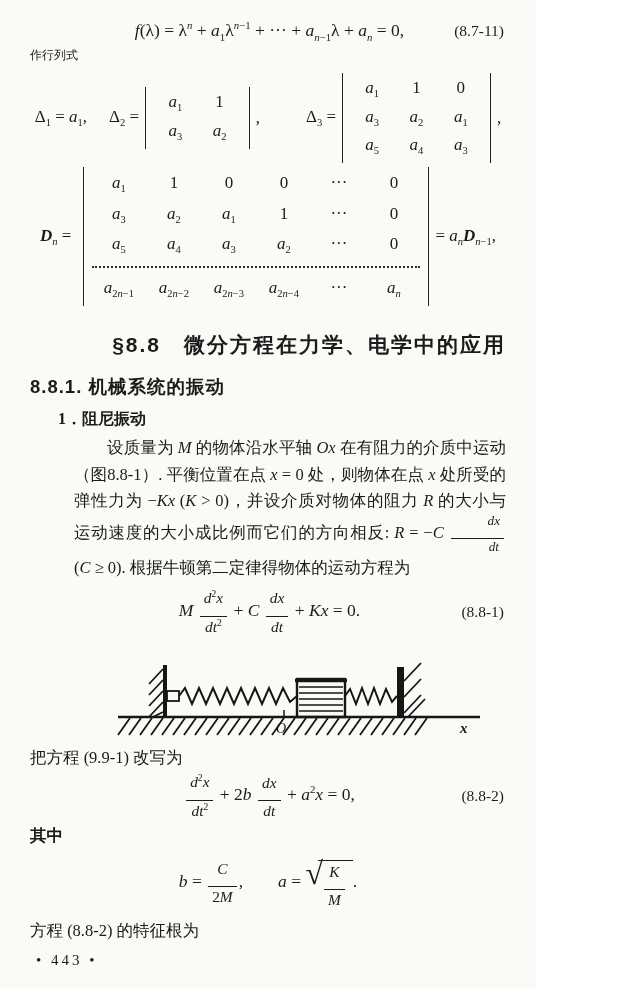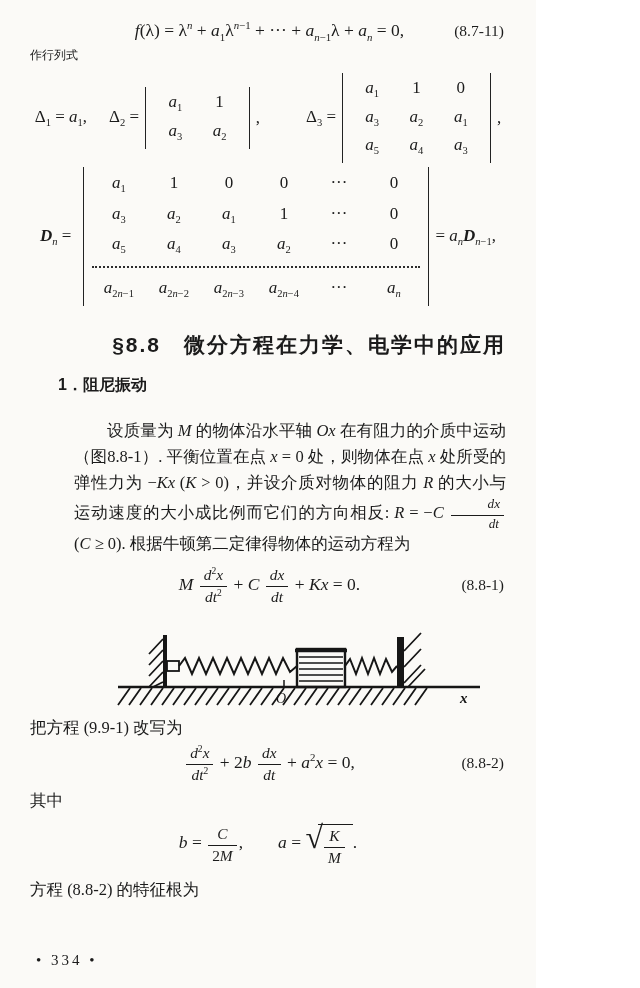--- a/index.html
+++ b/index.html
@@ -15,21 +15,21 @@
   sub{font-size:0.62em;}
 
   
   .eq-row{display:grid;grid-template-columns:95px 1fr 92px;align-items:center;}
   .eq-body{text-align:center;font-size:17.5px;}
   .eq-tag{text-align:right;font-size:15.5px;padding-right:2px;}
 
   
   .frac{display:inline-flex;flex-direction:column;vertical-align:middle;
         text-align:center;line-height:1.12;font-size:0.88em;margin:0 2px;}
-  .frac .num{border-bottom:1.4px solid #1b1b1b;padding:0 4px 3px;}
+  .frac .num{border-bottom:1.4px solid #1b1b1b;padding:0 4px 9px;}
   .frac .den{padding:1px 4px 0;}
   .frac.inline{font-size:0.8em;}
 
   
   .sqrt{display:inline-flex;align-items:flex-start;vertical-align:middle;}
   .sqrt-sign{font-size:32px;line-height:30px;}
   .sqrt-body{border-top:1.8px solid #1b1b1b;margin-left:-5px;margin-top:2px;
              padding:2px 6px 0 4px;display:inline-block;}
   .sqrt-body .frac .num{border-bottom:1.2px solid #1b1b1b;}
 
@@ -53,22 +53,22 @@
   .dn-row .tail{margin-left:0;}
 
   .para{text-align:justify;margin:2px 0 8px;}
   .para.indent{text-indent:2em;margin-left:44px;}
 
   h2.sec{font-family:"Liberation Sans","DejaVu Sans",sans-serif;
          font-size:21px;font-weight:bold;text-align:right;
          letter-spacing:2px;margin:22px 0 10px;}
   h3.subsec{font-family:"Liberation Sans","DejaVu Sans",sans-serif;
             font-size:18.5px;font-weight:bold;margin:6px 0 4px;letter-spacing:1px;}
-  .item{font-family:Liberation Sans, sans-serif;
-        font-weight:600;font-size:16px;margin:4px 0 20px 28px;}
+  .item{font-family:Liberation Serif, serif;
+        font-weight:600;font-size:16px;margin:4px 0 4px 28px;}
 
   .figure{margin-top:14px;}
   .figure svg{display:block;margin-left:82px;}
   .caption{text-align:center;letter-spacing:3px;font-size:16px;margin:12px 0 2px;}
 
   .center-math{text-align:center;font-size:17.5px;margin:8px 0 10px;}
   .page-number{position:absolute;left:36px;bottom:16px;font-size:15px;letter-spacing:3px;}
 </style>
 </head>
 <body>
@@ -155,20 +155,21 @@
           <span class="det-cell"><i>a</i><sub>2<i>n</i>−4</sub></span>
           <span class="det-cell">···</span>
           <span class="det-cell"><i>a</i><sub><i>n</i></sub></span>
         </div>
       </span>
     <span class="tail">= <i>a</i><sub><i>n</i></sub><b><i>D</i></b><sub><i>n</i>−1</sub>,</span>
   </div>
 
 
   <h2 class="sec">§8.8　微分方程在力学、电学中的应用</h2>
+  <h3 class="subsec">8.8.1. 机械系统的振动</h3>
   <div class="item">1．阻尼振动</div>
 
   <div class="para indent">设质量为 <i>M</i> 的物体沿水平轴 <i>Ox</i> 在有阻力的介质中运动（图8.8-1）. 平衡位置在点 <i>x</i> = 0 处，则物体在点 <i>x</i> 处所受的弹性力为 −<i>Kx</i> (<i>K</i> &gt; 0)，并设介质对物体的阻力 <i>R</i> 的大小与运动速度的大小成比例而它们的方向相反: <i>R</i> = −<i>C</i> <span class="frac inline">
         <span class="num"><i>dx</i></span>
         <span class="den"><i>dt</i></span>
       </span> (<i>C</i> ≥ 0). 根据牛顿第二定律得物体的运动方程为</div>
 
   <div class="eq-row">
     <span></span>
     <span class="eq-body"><i>M</i> <span class="frac">
@@ -225,29 +226,29 @@
     <span class="eq-body"><span class="frac">
           <span class="num"><i>d</i><sup>2</sup><i>x</i></span>
           <span class="den"><i>dt</i><sup>2</sup></span>
         </span> + 2<i>b</i> <span class="frac">
           <span class="num"><i>dx</i></span>
           <span class="den"><i>dt</i></span>
         </span> + <i>a</i><sup>2</sup><i>x</i> = 0,</span>
     <span class="eq-tag">(8.8-2)</span>
   </div>
 
-  <div class="para" style="margin:4px 0 0;">其中</div>
+  <div class="para" style="margin:4px 0 0;font-weight:bold;">其中</div>
 
   <div class="center-math"><i>b</i> = <span class="frac">
         <span class="num"><i>C</i></span>
         <span class="den">2<i>M</i></span>
       </span>,  <i>a</i> = <span class="sqrt">
         <span class="sqrt-sign">√</span>
         <span class="sqrt-body"><span class="frac">
             <span class="num"><i>K</i></span>
             <span class="den"><i>M</i></span>
           </span></span>
       </span>.</div>
 
   <div class="para">方程 (8.8-2) 的特征根为</div>
 
-  <div class="page-number">• 334 •</div>
+  <div class="page-number">• 443 •</div>
 </div>
 
 </body></html>

